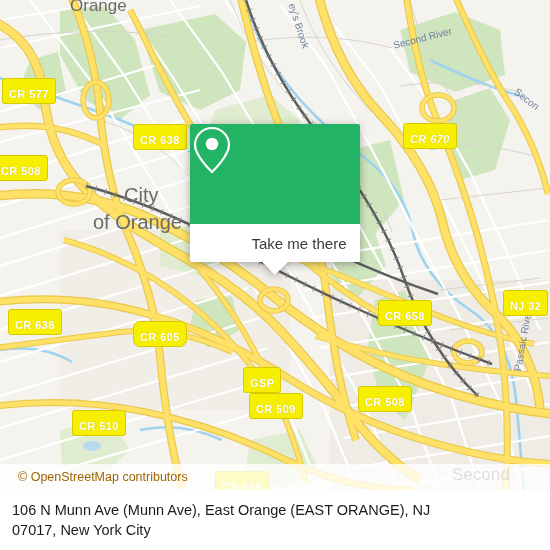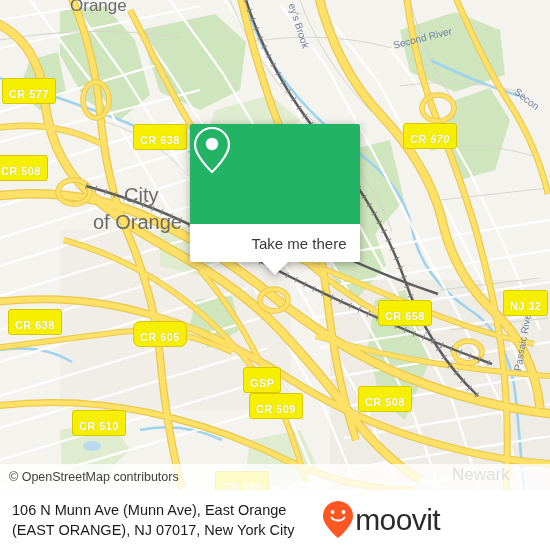--- a/index.html
+++ b/index.html
@@ -24,21 +24,21 @@
          white-space:nowrap;font-family:"Liberation Sans",sans-serif;}
   .place.sm{font-size:20px;}
 
   .waterlabel{position:absolute;color:#6f7fa0;font-size:10px;white-space:nowrap;
               font-family:"Liberation Sans",sans-serif;}
 
   
   #attrib{position:absolute;left:0;bottom:0;width:550px;height:26px;
           background:rgba(255,255,255,.78);
           display:flex;align-items:center;}
-  #attrib span{font-size:12.5px;color:#404040;padding-left:9px;
+  #attrib span{font-size:12.5px;color:#a16207;padding-left:18px;
                font-family:"Liberation Sans",sans-serif;}
 
   
   #popup{position:absolute;left:190px;top:124px;width:170px;
          filter:drop-shadow(0 2px 4px rgba(0,0,0,.32));}
   #popup .head{height:100px;background:#22b464;display:flex;
                align-items:center;justify-content:center;
                border-radius:2px 2px 0 0;}
   #popup .foot{height:38px;background:#fff;display:flex;align-items:center;
                justify-content:center;border-radius:0 0 2px 2px;}
@@ -223,21 +223,21 @@
     </svg>
 
     <div class="waterlabel" style="left:297px;top:2px;transform:rotate(72deg);transform-origin:0 0;">ey's Brook</div>
     <div class="waterlabel" style="left:392px;top:40px;transform:rotate(-14deg);transform-origin:0 0;">Second River</div>
     <div class="waterlabel" style="left:519px;top:86px;transform:rotate(38deg);transform-origin:0 0;">Secon</div>
     <div class="waterlabel" style="left:512px;top:370px;transform:rotate(-80deg);transform-origin:0 0;">Passaic Rive</div>
 
     <div class="place" style="left:70px;top:-3px;">Orange</div>
     <div class="place sm" style="left:124px;top:186px;">City</div>
     <div class="place sm" style="left:93px;top:213px;">of Orange</div>
-    <div class="place" style="left:452px;top:466px;">Newark</div>
+    <div class="place" style="left:452px;top:466px;">Second</div>
 
     <div class="shield" style="left:2px;top:78px;">CR 577</div>
     <div class="shield" style="left:133px;top:124px;">CR 638</div>
     <div class="shield" style="left:403px;top:123px;font-style:italic;">CR 670</div>
     <div class="shield" style="left:-6px;top:155px;">CR 508</div>
     <div class="shield" style="left:8px;top:309px;">CR 638</div>
     <div class="shield" style="left:133px;top:321px;border-radius:7px;">CR 605</div>
     <div class="shield" style="left:378px;top:300px;">CR 658</div>
     <div class="shield" style="left:503px;top:290px;">NJ 32</div>
     <div class="shield" style="left:243px;top:319px;margin-top:48px;">GSP</div>
@@ -259,24 +259,15 @@
       <div class="tail"></div>
     </div>
 
     <div id="attrib">
       <span>© OpenStreetMap contributors</span>
     </div>
   </div>
 
   <div id="footer">
     <div id="addr">106 N Munn Ave (Munn Ave), East Orange (EAST ORANGE), NJ 07017, New York City</div>
-    <div id="brand">
-      <svg width="34" height="40" viewBox="0 0 34 40">
-        <path d="M17 1 C8.7 1 2 7.7 2 16 C2 26 17 38 17 38 C17 38 32 26 32 16 C32 7.7 25.3 1 17 1 Z" fill="#ff5722"></path>
-        <circle cx="11.5" cy="12" r="1.9" fill="#ffffff"></circle>
-        <circle cx="22.5" cy="12" r="1.9" fill="#ffffff"></circle>
-        <path d="M10.5 17.5 C13 21.5 21 21.5 23.5 17.5" fill="none" stroke="#ffffff" stroke-width="2" stroke-linecap="round"></path>
-      </svg>
-      <span class="word">moovit</span>
-    </div>
   </div>
 
 </div>
 
 </body></html>

